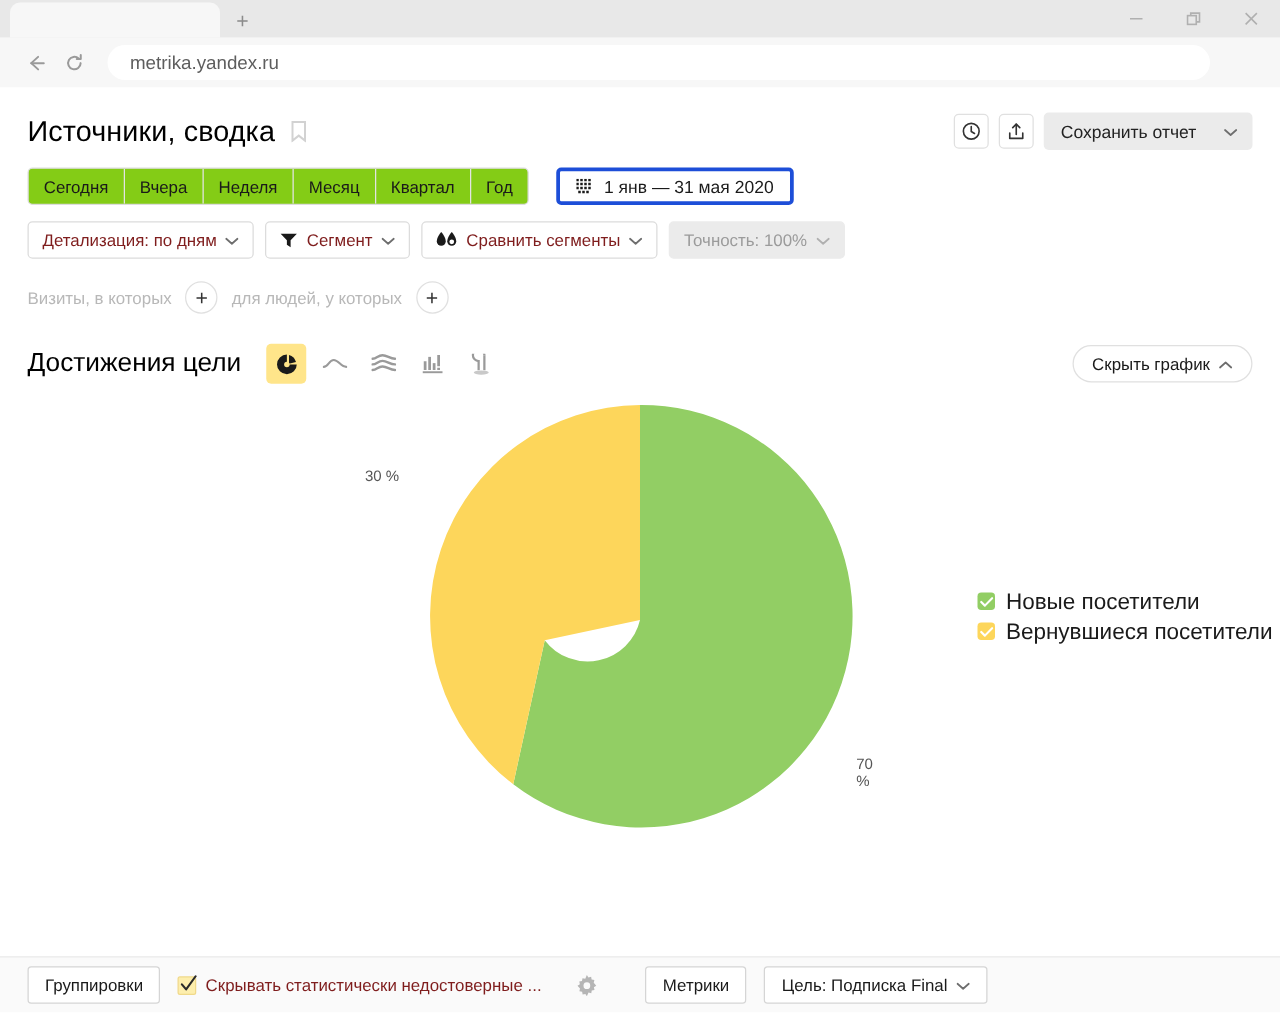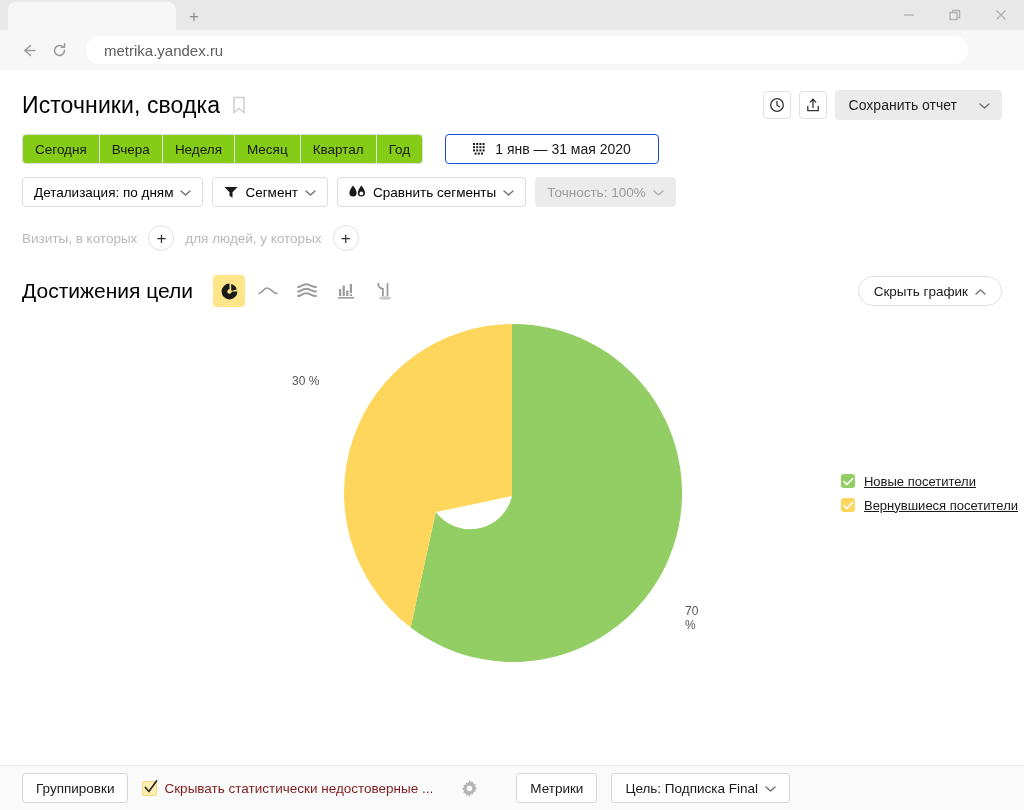--- a/index.html
+++ b/index.html
@@ -95,31 +95,31 @@
   .seg-group .seg {
     height: 28px; padding: 0 12px;
     display: flex; align-items: center; justify-content: center;
     font-size: 13.5px; color: #1a1a1a;
     border-right: 1px solid #e3e3e3;
     white-space: nowrap;
   }
   .seg-group .seg:last-child { border-right: none; }
   .daterange {
     margin-left: 22px; height: 30px;
-    border: 1px solid #1d4ed8; border-radius: 4px; background:#fff;
-    display: flex; align-items: center; gap: 9px; padding: 0 27px;
+    border: 3px solid #1d4ed8; border-radius: 4px; background:#fff;
+    display: flex; align-items: center; gap: 9px; padding: 0 13px;
     font-size: 14px; color: #1a1a1a; white-space: nowrap;
   }
   .cal-ico { width: 13px; height: 13px; display:block; }
 
   .toolbar2 { display: flex; align-items: center; gap: 9px; padding: 13px 22px 0 22px; }
   .pill {
     height: 30px; border: 1px solid #dcdcdc; border-radius: 4px; background: #fff;
     display: flex; align-items: center; gap: 7px; padding: 0 11px;
-    font-size: 13.5px; color: #000000; white-space: nowrap;
+    font-size: 13.5px; color: #7f1d1d; white-space: nowrap;
   }
   .pill.disabled { background: #ebebeb; border-color: #ebebeb; color: #9b9b9b; }
   .pill.disabled .chev svg { stroke: #b0b0b0; }
 
   .filters-row {
     display: flex; align-items: center; gap: 11px;
     padding: 18px 22px 0 22px;
     font-size: 13.5px; color: #b8b8b8;
   }
   .plus-btn {
@@ -146,21 +146,21 @@
     border-radius: 15px; background: #fff;
     display: flex; align-items: center; gap: 7px; padding: 0 15px;
     font-size: 13.5px; color: #1a1a1a;
   }
 
   
   .chart-area { position: relative; height: 400px; margin-top: 14px; }
   .donut-wrap { position: absolute; left: 340px; top: 0; }
   .pct-label { position: absolute; font-size: 12px; color: #555; }
   .legend { position: absolute; right: 6px; top: 148px; }
-  .legend-item { display: flex; align-items: center; gap: 9px; height: 24px; font-size: 13px; color: #1a1a1a; text-decoration: underline; }
+  .legend-item { display: flex; align-items: center; gap: 9px; height: 24px; font-size: 18px; color: #1a1a1a; }
   .lg-box { width: 14px; height: 14px; border-radius: 3px; position: relative; flex: none; }
   .lg-box svg { position:absolute; left:2px; top:3px; }
 
   
   .bottombar {
     position: absolute; left: 0; bottom: 0; width: 1024px; height: 45px;
     background: #fafafa; border-top: 1px solid #eaeaea;
     display: flex; align-items: center; padding: 0 22px; gap: 14px;
   }
   .btn-outline {

